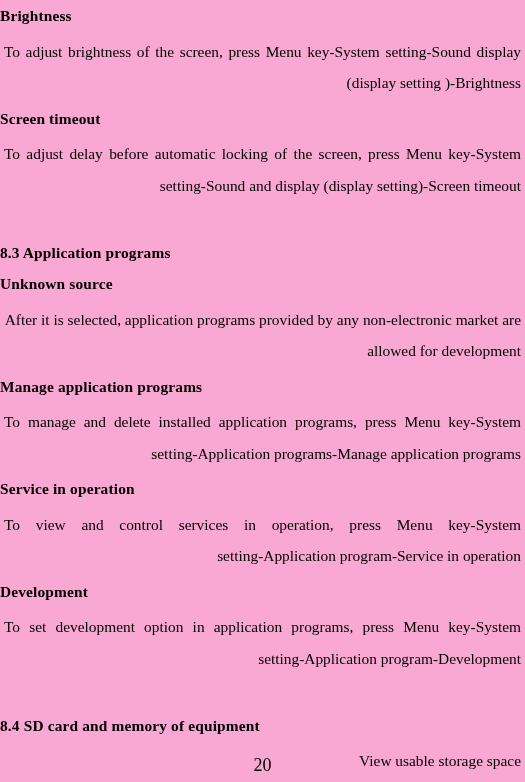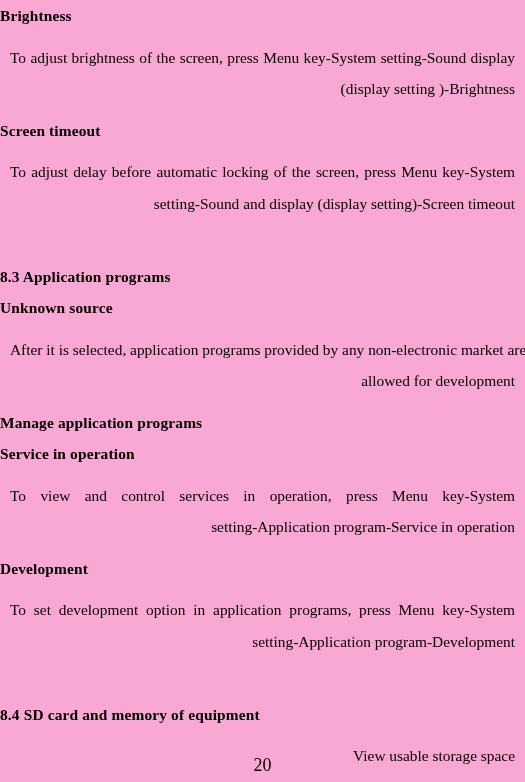--- a/index.html
+++ b/index.html
@@ -31,21 +31,21 @@
     margin: 0;
     padding: 0;
     white-space: nowrap;
     letter-spacing: 0.01em;
   }
   .heading {
     font-weight: bold;
   }
   .para {
     font-weight: normal;
-    margin: 10px;
+    margin: 4px;
     padding: 0;
     font-size: 15.4px;
     line-height: 31.5px;
     text-align: justify;
     text-justify: inter-word;
   }
   
   .para > .justified-line {
     display: block;
     text-align: justify;
@@ -93,20 +93,24 @@
         <span class="flow-line">setting-Sound and display (display setting)-Screen timeout</span>
       </div>
       <div class="blank-line">&nbsp;</div>
       <div class="doc-line heading">8.3 Application programs</div>
       <div class="doc-line heading">Unknown source</div>
       <div class="para">
         <span class="flow-line">After it is selected, application programs provided by any non-electronic market are</span>
         <span class="flow-line">allowed for development</span>
       </div>
       <div class="doc-line heading">Manage application programs</div>
+      <div class="para">
+        <span class="justified-line">To manage and delete installed application programs, press Menu key-System</span>
+        <span class="flow-line">setting-Application programs-Manage application programs</span>
+      </div>
       <div class="doc-line heading">Service in operation</div>
       <div class="para">
         <span class="justified-line">To view and control services in operation, press Menu key-System</span>
         <span class="flow-line">setting-Application program-Service in operation</span>
       </div>
       <div class="doc-line heading">Development</div>
       <div class="para">
         <span class="justified-line">To set development option in application programs, press Menu key-System</span>
         <span class="flow-line">setting-Application program-Development</span>
       </div>

